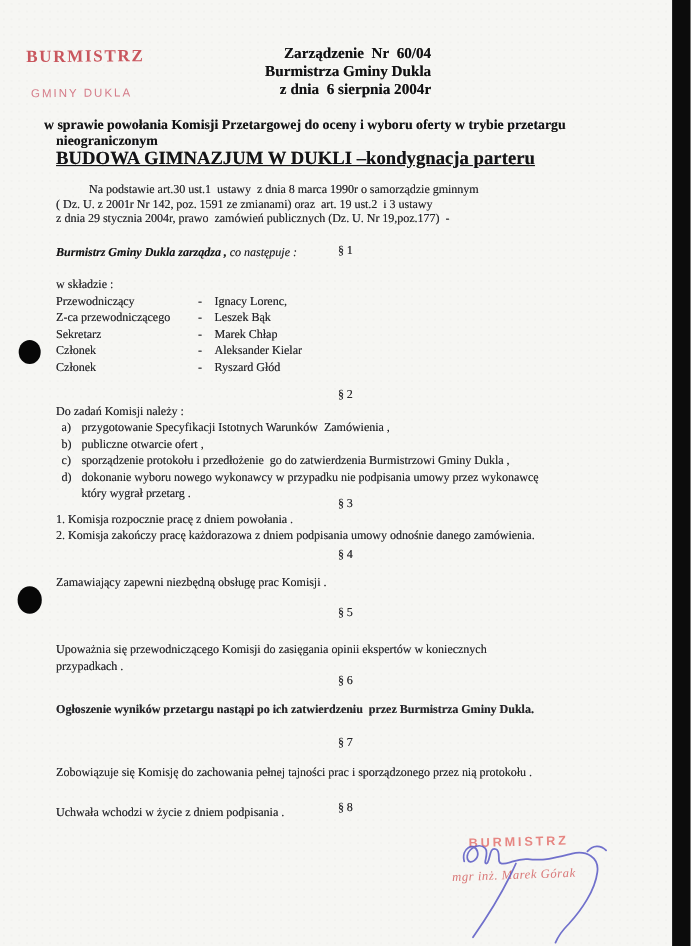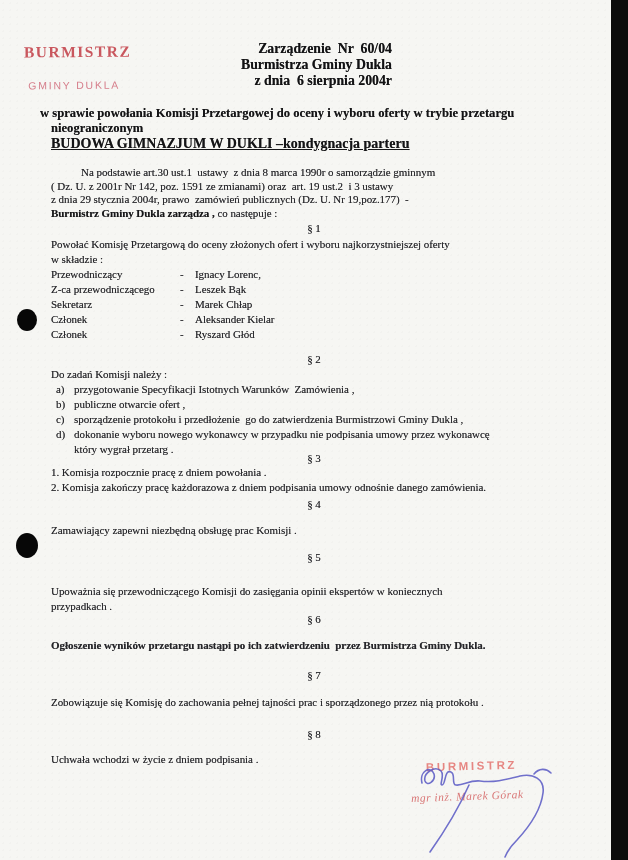--- a/index.html
+++ b/index.html
@@ -28,21 +28,21 @@
   }
   .sender-line2{
     font-family:"Liberation Sans", sans-serif;font-size:10.5px;
     letter-spacing:1.8px;color:#d2707f;opacity:0.9;
   }
   .title-block{width:262px;text-align:right;font-weight:bold;
     font-size:13.8px;line-height:16px;color:#121214;
     text-shadow:0 0 0.35px rgba(10,10,10,0.6);}
   .subject{font-weight:bold;font-size:12.6px;line-height:15px;color:#141416;
     text-shadow:0 0 0.35px rgba(10,10,10,0.55);}
-  .subject-underline{text-decoration:underline;font-size:14px;}
+  .subject-underline{text-decoration:underline;font-size:17px;}
   .marker{width:528px;text-align:center;}
   .role{display:inline-block;width:129px;}
   .dash{display:inline-block;width:15px;}
   .item-label{display:inline-block;width:18px;}
   .sig-stamp{
     font-family:"Liberation Sans", sans-serif;font-size:11.5px;font-weight:bold;
     letter-spacing:2.6px;color:#e4736f;opacity:0.85;transform:rotate(-1.5deg);
   }
   .sig-name{
     font-family:"Liberation Serif", serif;font-style:italic;font-size:11.5px;
@@ -70,24 +70,23 @@
     <div class="t">z dnia  6 sierpnia 2004r</div>
   </div>
 
   <div class="abs t subject" style="left:40px;top:106px;">w sprawie powołania Komisji Przetargowej do oceny i wyboru oferty w trybie przetargu</div>
   <div class="abs t subject" style="left:51px;top:121px;">nieograniczonym</div>
   <div class="abs t subject subject-underline" style="left:51px;top:136px;">BUDOWA GIMNAZJUM W DUKLI –kondygnacja parteru</div>
 
   <div class="abs t body-text" style="left:81px;top:165px;">Na podstawie art.30 ust.1  ustawy  z dnia 8 marca 1990r o samorządzie gminnym</div>
   <div class="abs t body-text" style="left:51px;top:179px;">( Dz. U. z 2001r Nr 142, poz. 1591 ze zmianami) oraz  art. 19 ust.2  i 3 ustawy</div>
   <div class="abs t body-text" style="left:51px;top:192px;">z dnia 29 stycznia 2004r, prawo  zamówień publicznych (Dz. U. Nr 19,poz.177)  -</div>
-  <div class="abs body-text" style="left:51px;top:206px;"><span class="t bold">Burmistrz Gminy Dukla zarządza ,</span><span class="t"> co następuje :</span></div>
+  <div class="abs body-text" style="left:51px;top:223px;font-style:italic;"><span class="t bold">Burmistrz Gminy Dukla zarządza ,</span><span class="t"> co następuje :</span></div>
 
   <div class="abs t body-text marker" style="left:50px;top:221px;">§ 1</div>
-  <div class="abs t body-text" style="left:51px;top:237px;">Powołać Komisję Przetargową do oceny złożonych ofert i wyboru najkorzystniejszej oferty</div>
   <div class="abs t body-text" style="left:51px;top:252px;">w składzie :</div>
 
   <div class="abs body-text" style="left:51px;top:267px;"><span class="t role">Przewodniczący</span><span class="t dash">-</span><span class="t">Ignacy Lorenc,</span></div>
   <div class="abs body-text" style="left:51px;top:282px;"><span class="t role">Z-ca przewodniczącego</span><span class="t dash">-</span><span class="t">Leszek Bąk</span></div>
   <div class="abs body-text" style="left:51px;top:297px;"><span class="t role">Sekretarz</span><span class="t dash">-</span><span class="t">Marek Chłap</span></div>
   <div class="abs body-text" style="left:51px;top:312px;"><span class="t role">Członek</span><span class="t dash">-</span><span class="t">Aleksander Kielar</span></div>
   <div class="abs body-text" style="left:51px;top:327px;"><span class="t role">Członek</span><span class="t dash">-</span><span class="t">Ryszard Głód</span></div>
 
   <div class="abs t body-text marker" style="left:50px;top:352px;">§ 2</div>
   <div class="abs t body-text" style="left:51px;top:367px;">Do zadań Komisji należy :</div>
@@ -108,21 +107,21 @@
   <div class="abs t body-text" style="left:51px;top:584px;">Upoważnia się przewodniczącego Komisji do zasięgania opinii ekspertów w koniecznych</div>
   <div class="abs t body-text" style="left:51px;top:599px;">przypadkach .</div>
 
   <div class="abs t body-text marker" style="left:50px;top:612px;">§ 6</div>
   <div class="abs t body-text" style="left:51px;top:638px;font-weight:bold;">Ogłoszenie wyników przetargu nastąpi po ich zatwierdzeniu  przez Burmistrza Gminy Dukla.</div>
 
   <div class="abs t body-text marker" style="left:50px;top:668px;">§ 7</div>
   <div class="abs t body-text" style="left:51px;top:695px;">Zobowiązuje się Komisję do zachowania pełnej tajności prac i sporządzonego przez nią protokołu .</div>
 
   <div class="abs t body-text marker" style="left:50px;top:727px;">§ 8</div>
-  <div class="abs t body-text" style="left:51px;top:752px;">Uchwała wchodzi w życie z dniem podpisania .</div>
+  <div class="abs t body-text" style="left:51px;top:732px;">Uchwała wchodzi w życie z dniem podpisania .</div>
 
   <div class="abs t sig-stamp" style="left:426px;top:760px;">BURMISTRZ</div>
   <div class="abs t sig-name" style="left:411px;top:790px;">mgr inż. Marek Górak</div>
   <svg class="abs sig" style="left:405px;top:755px;" width="175" height="105" viewBox="0 0 175 105" aria-hidden="true">
     <g fill="none" stroke="#5e5ec6" stroke-width="1.6" stroke-linecap="round" opacity="0.88">
       <path d="M 17 28 C 14 16, 26 10, 29 19 C 31 26, 22 32, 20 26 C 18 18, 30 10, 36 16 C 40 20, 34 30, 37 30 C 41 30, 39 14, 46 17 C 51 19, 46 30, 51 30 C 58 31, 64 25, 75 26 C 90 28, 103 24, 115 21 C 128 18, 140 24, 138 38 C 136 54, 124 72, 112 85 C 106 91, 102 97, 100 102"></path>
       <path d="M 64 30 C 56 48, 44 70, 25 97"></path>
       <path d="M 129 19 C 134 13, 141 13, 146 18"></path>
     </g>
   </svg>

